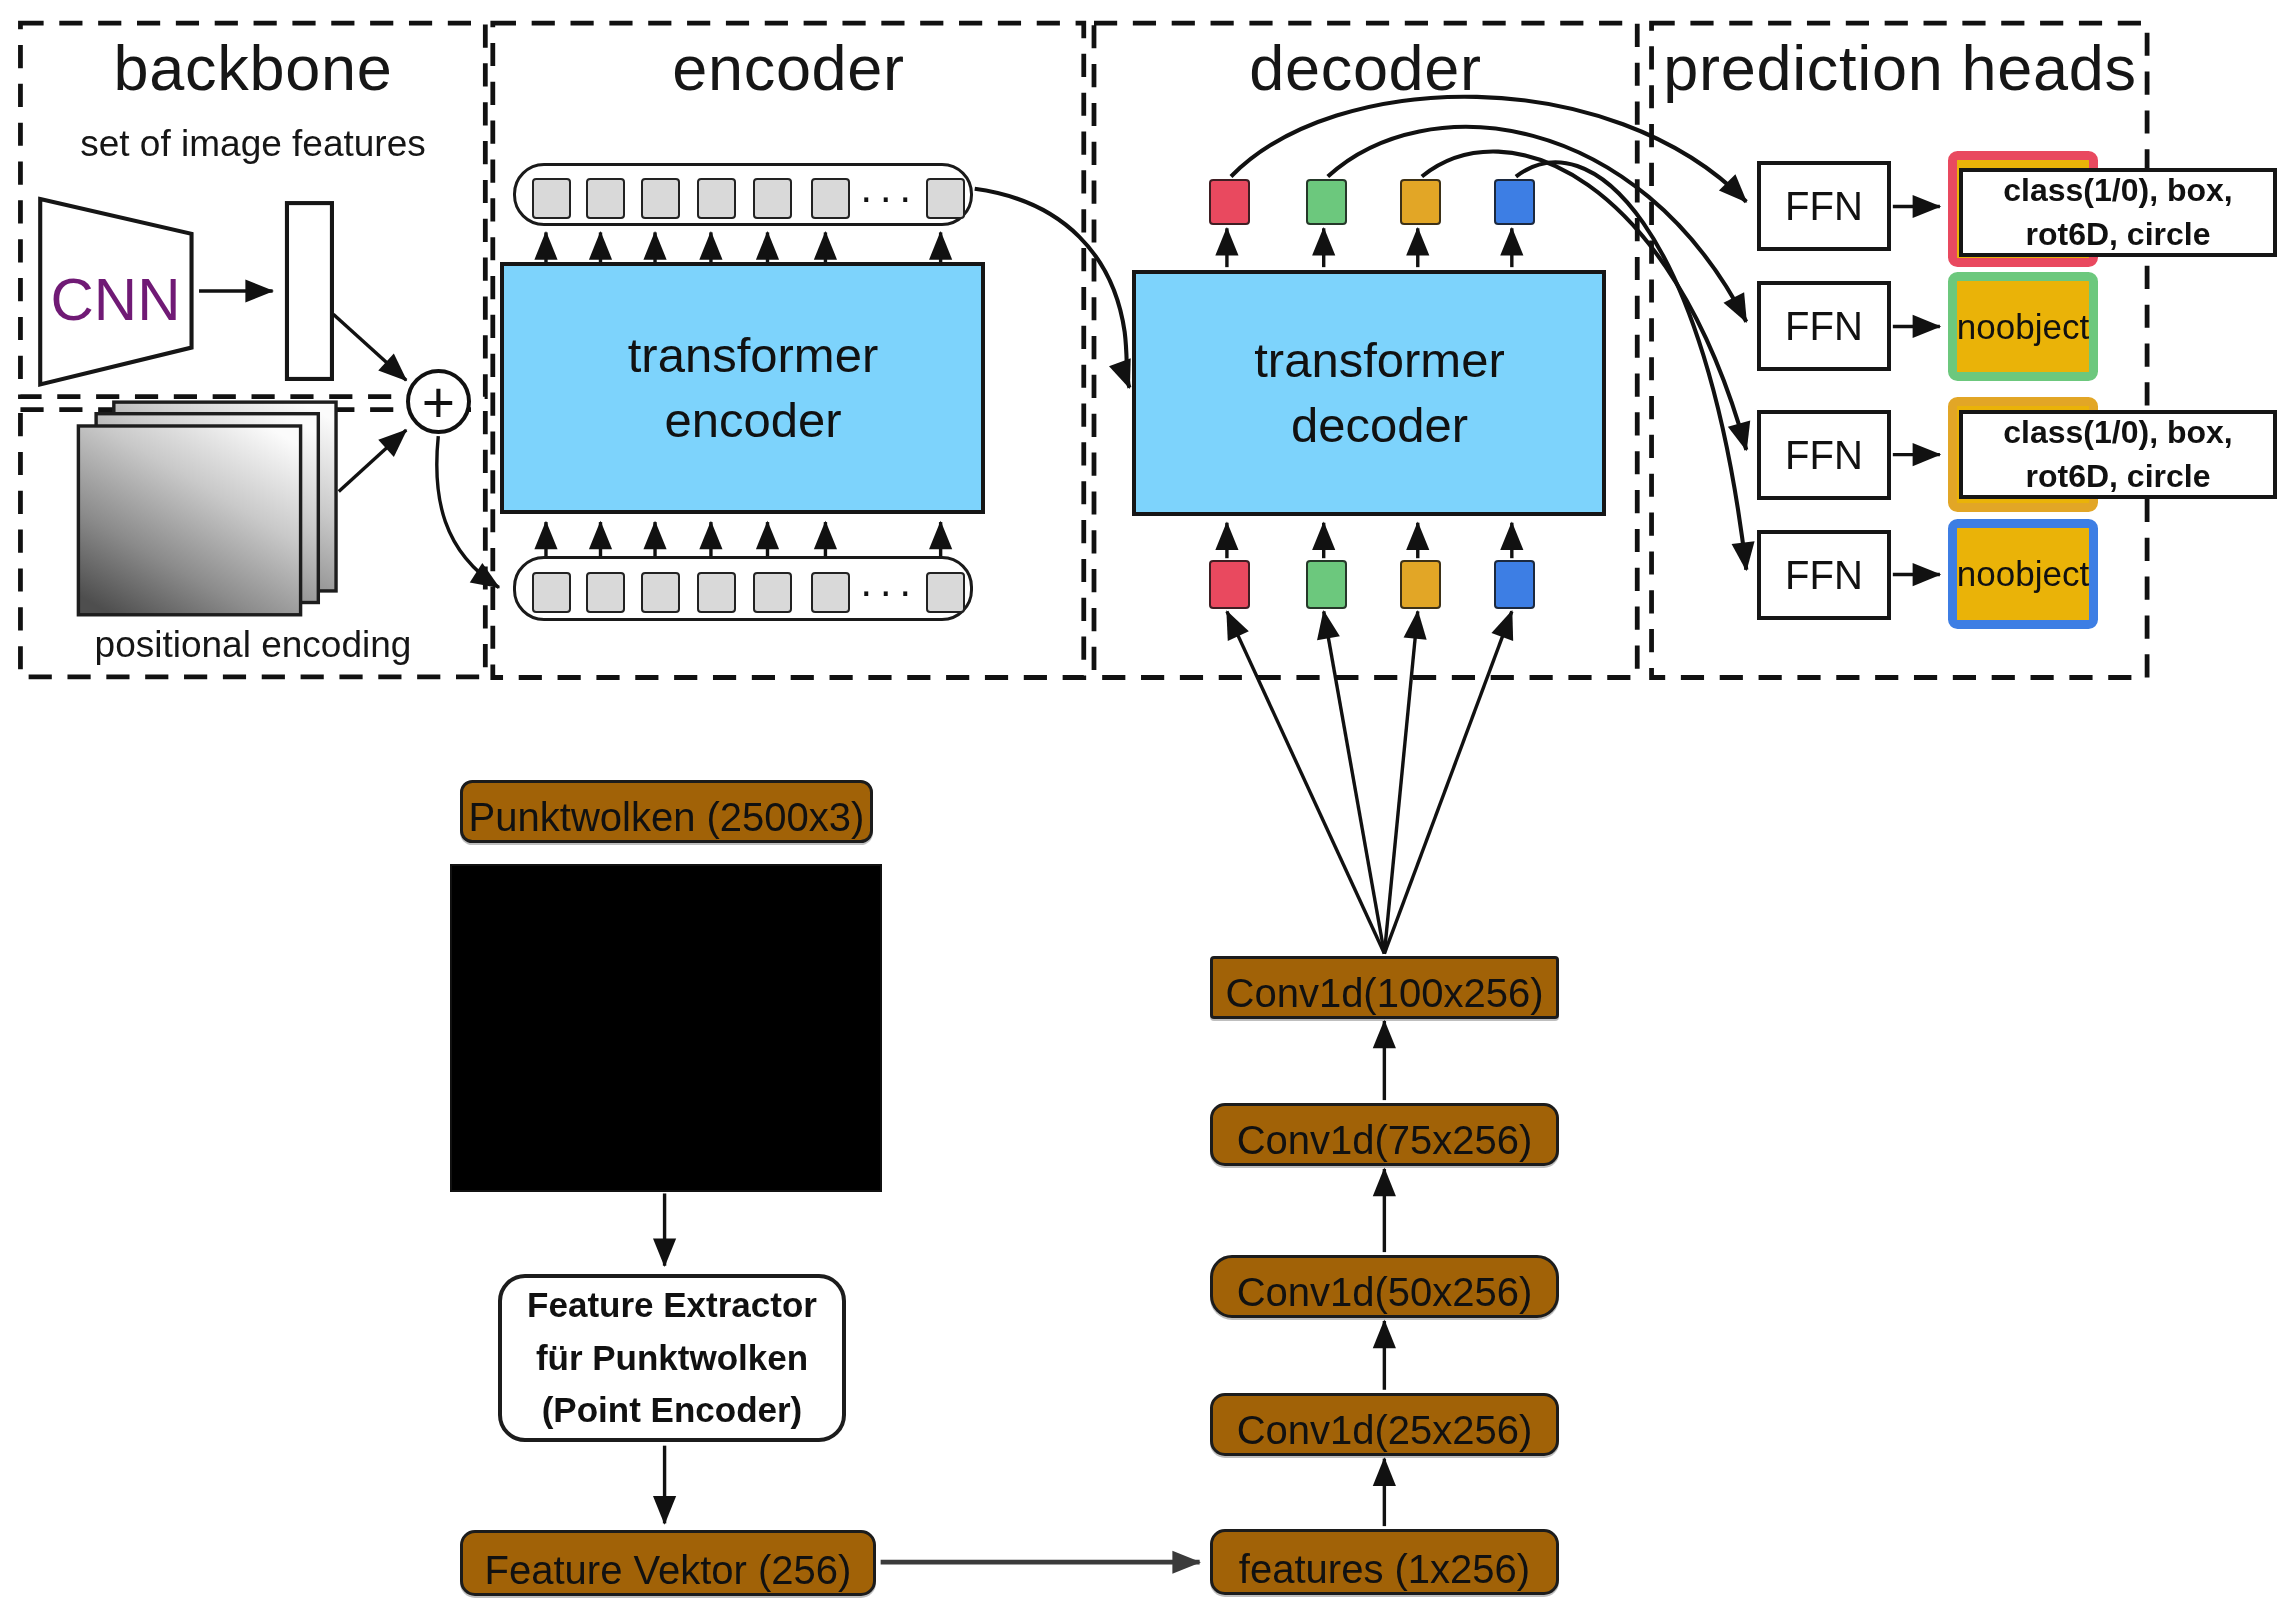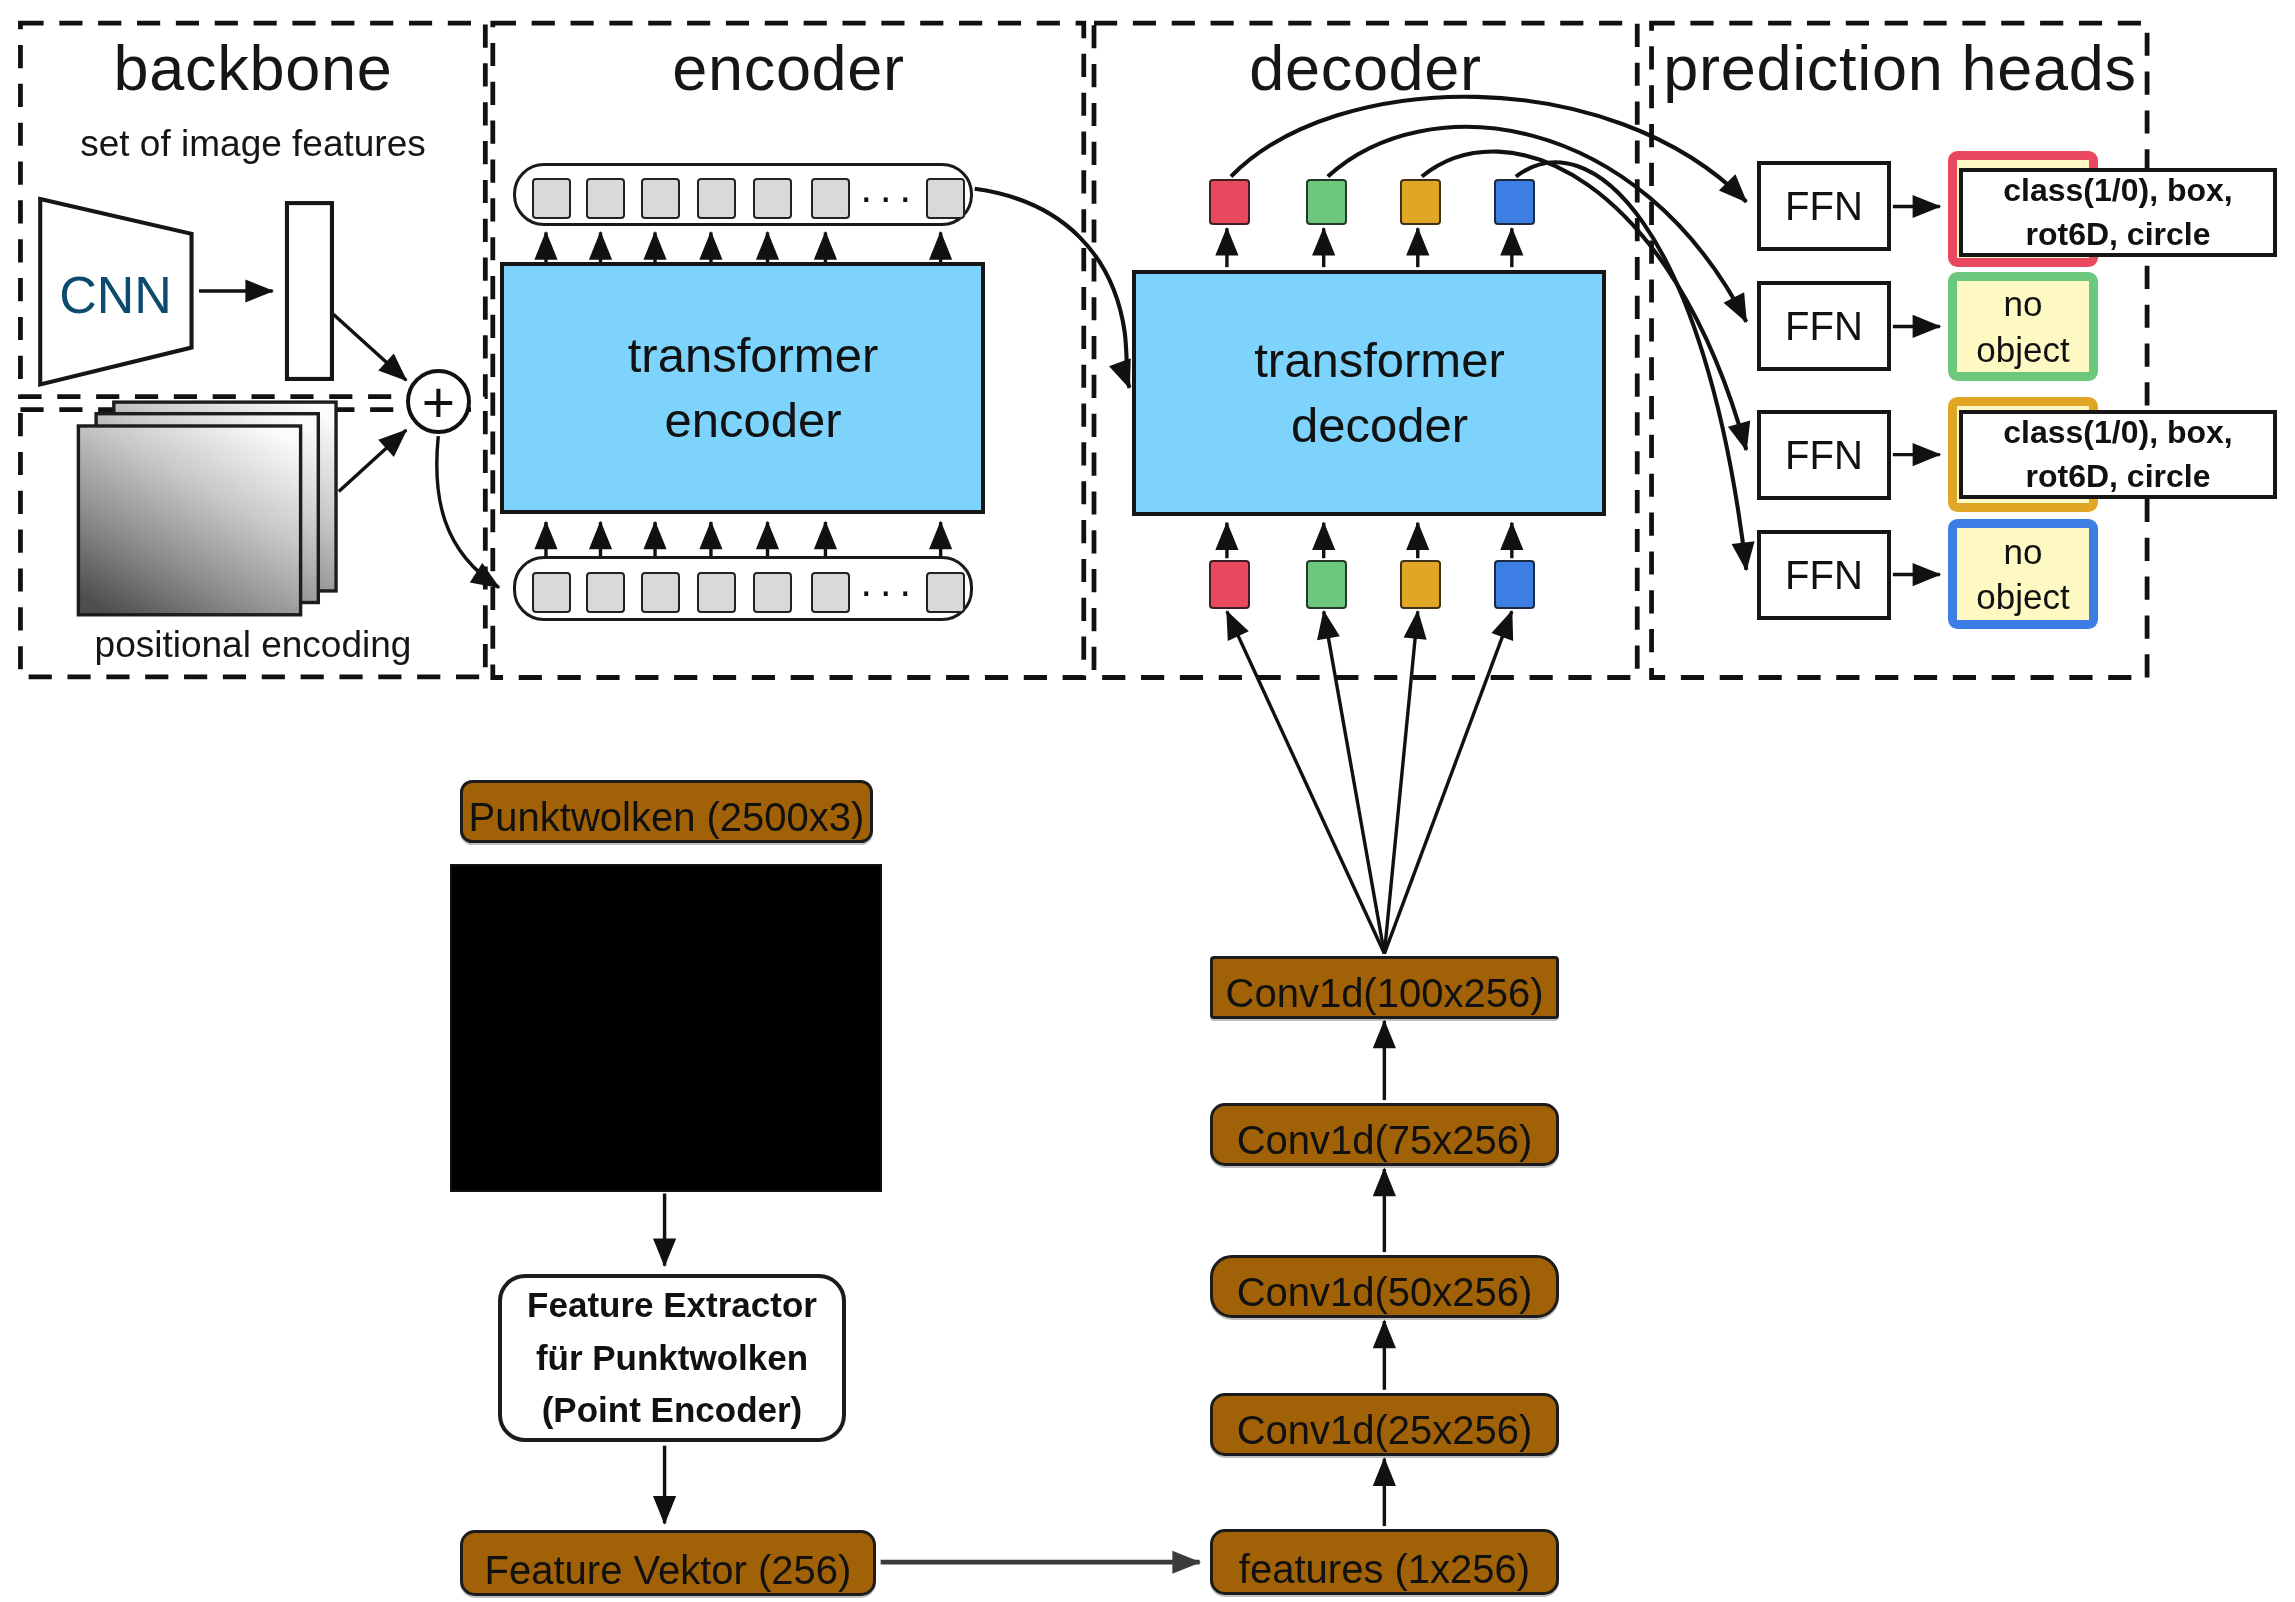--- a/index.html
+++ b/index.html
@@ -2,32 +2,32 @@
 <html style="font-size:11px"><head>
 <meta charset="utf-8">
 <style>
   html,body{margin:0;padding:0;background:#ffffff;}
   body{width:2295px;height:1602px;overflow:hidden;font-family:"Liberation Sans", sans-serif;color:#111;}
   .stage{position:relative;width:2295px;height:1602px;background:#fff;margin-top:6px;}
   .stage svg.layer{position:absolute;left:0;top:0;z-index:1;}
   .abs{position:absolute;box-sizing:border-box;z-index:2;}
   .title{font-size:63px;line-height:1.05;text-align:center;letter-spacing:0.7px;color:#161616;}
   .sublabel{font-size:37px;text-align:center;color:#161616;}
-  .cnn-label{font-size:52px;text-align:center;color:#0c4a6e;}
+  .cnn-label{font-size:60px;text-align:center;color:#701a75;}
   .plus-circle{width:65px;height:65px;border:4.1px solid #111;border-radius:50%;background:#fff;
     display:flex;align-items:center;justify-content:center;font-size:57px;font-weight:400;z-index:3;}
   .pill{border:3.4px solid #1a1a1a;border-radius:31px;background:#fff;}
   .token{position:absolute;width:35px;height:37px;border:2.7px solid #222;border-radius:4.1px;background:#d9d9d9;}
   .ellipsis{position:absolute;font-size:42px;letter-spacing:5.5px;color:#111;text-align:center;}
   .blockbox{border:4.1px solid #161616;background:#7dd3fc;display:flex;flex-direction:column;
     align-items:center;justify-content:center;font-size:49px;line-height:1.32;text-align:center;padding-left:21px;}
   .qtoken{position:absolute;border:2.7px solid rgba(20,20,20,0.8);border-radius:4.1px;z-index:2;}
   .ffn{border:4.1px solid #161616;background:#fff;display:flex;align-items:center;justify-content:center;
     font-size:40px;color:#111;}
-  .outbox{border-style:solid;border-width:9.5px;border-radius:9.5px;background:#fef9c3;display:flex;flex-direction:column;
+  .outbox{border-style:solid;border-width:9.5px;border-radius:9.5px;background:#eab308;display:flex;flex-direction:row;
     align-items:center;justify-content:center;font-size:35px;line-height:1.3;text-align:center;}
   .overlaybox{border:4.1px solid #161616;background:#fff;display:flex;flex-direction:column;align-items:center;
     justify-content:center;font-size:32px;font-weight:bold;line-height:1.35;text-align:center;z-index:4;}
   .rounded-label{border:3.4px solid #1c1c1c;border-radius:12.3px;background:#a16207;display:flex;align-items:flex-end;
     justify-content:center;font-size:40px;text-align:center;box-shadow:0 2px 0 rgba(0,0,0,0.25);}
   .extractor{border:4.1px solid #1c1c1c;border-radius:27px;background:#fff;display:flex;flex-direction:column;
     align-items:center;justify-content:center;font-size:35px;font-weight:bold;line-height:1.5;text-align:center;}
   .teapot-frame{background:#000;border:2.7px solid #111;z-index:2;}
 </style>
 </head>

